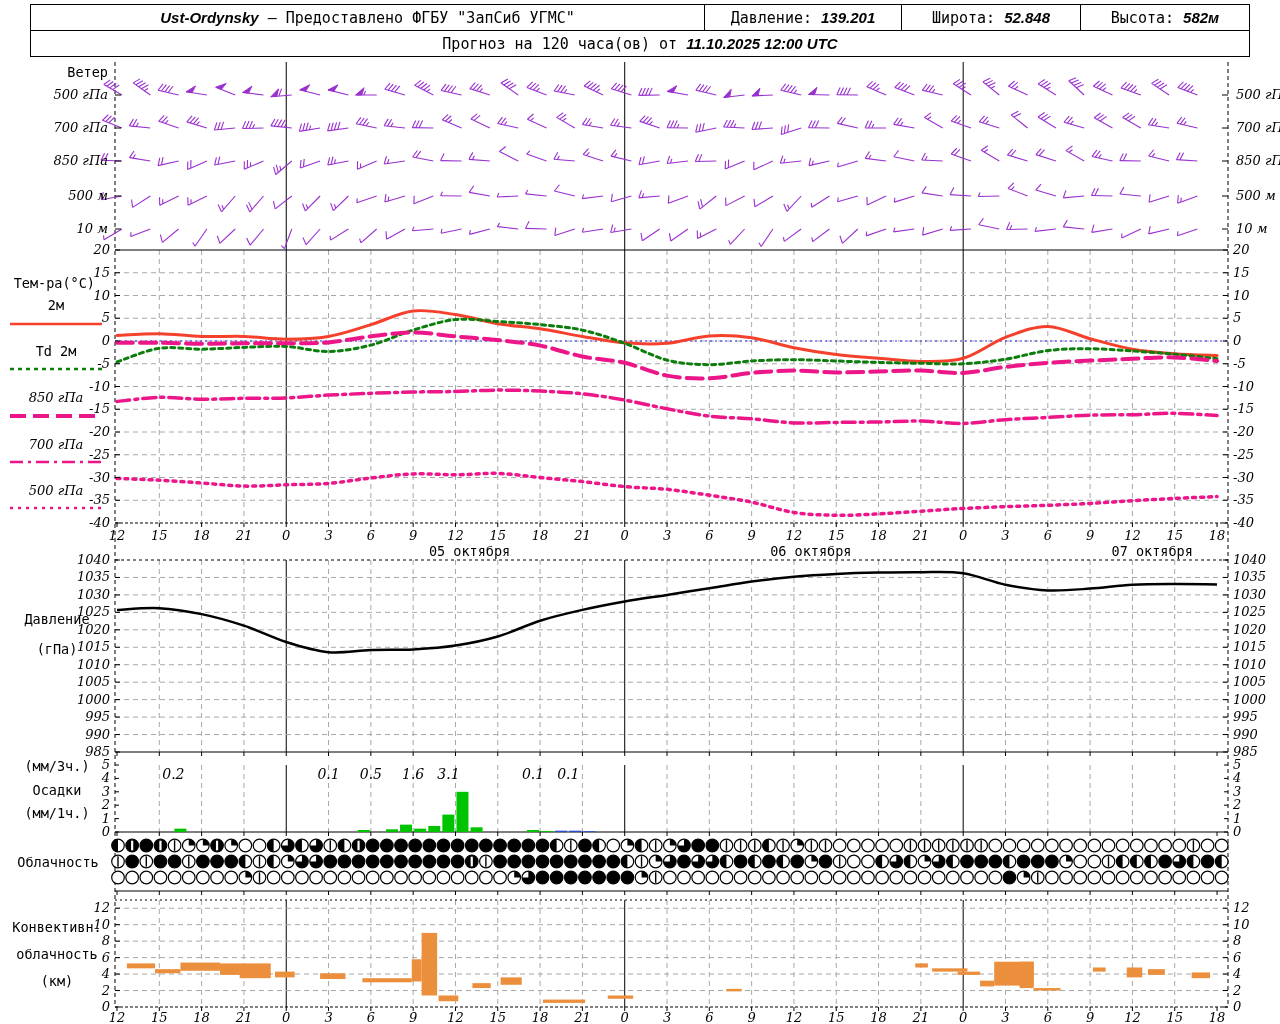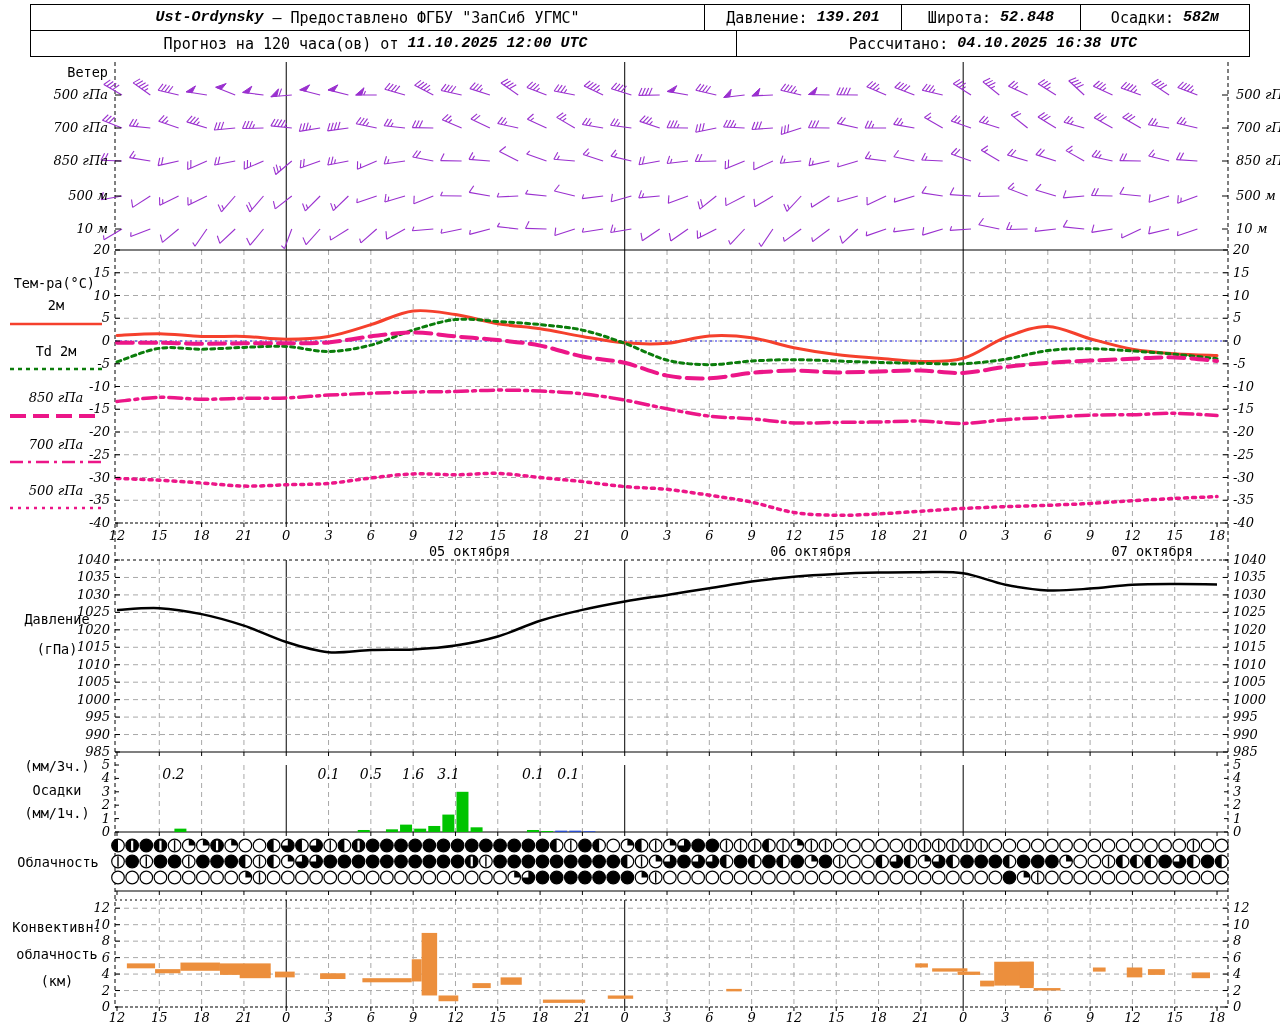--- a/index.html
+++ b/index.html
@@ -2,21 +2,21 @@
 <html><head>
 <meta charset="utf-8">
 <style>
   html,body{margin:0;padding:0;background:#fff;width:1280px;height:1024px;overflow:hidden;}
   #stage{position:relative;width:1280px;height:1024px;font-family:"DejaVu Sans Mono",monospace;}
   #hdr{position:absolute;left:30px;top:4px;width:1218px;border:1px solid #000;background:#fff;z-index:5;}
   .hrow{display:flex;height:25px;align-items:center;font-size:15px;white-space:nowrap;}
   .hrow+.hrow{border-top:1px solid #000;gap:16px;}
   .hcell{display:flex;justify-content:center;align-items:center;height:100%;overflow:hidden;}
   .hsep{border-left:1px solid #000;}
-  .it{font-family:Liberation Mono, monospace;font-style:italic;font-weight:bold;}
+  .it{font-family:Liberation Sans, sans-serif;font-style:italic;font-weight:bold;}
   .bd{font-weight:bold;}
   .sp{white-space:pre;}
   svg text{user-select:none;}
   .lbl{font-family:"DejaVu Sans Mono",monospace;font-size:13.5px;fill:#000;}
   .num{font-family:"DejaVu Serif",serif;font-style:italic;font-size:13px;fill:#000;}
   .sum{font-family:"DejaVu Serif",serif;font-style:italic;font-size:14px;fill:#000;}
 </style>
 </head>
 <body>
 
@@ -32,35 +32,30 @@
         <span>Давление:</span>
           <span class="sp"> </span>
         <span class="it">139.201</span>
       </div>
       <div class="hcell hsep" style="width:178px">
         <span>Широта:</span>
           <span class="sp"> </span>
         <span class="it">52.848</span>
       </div>
       <div class="hcell hsep" style="width:168px">
-        <span>Осадки:</span>
+        <span>Высота:</span>
           <span class="sp"> </span>
         <span class="it">582м</span>
       </div>
     </div>
     <div class="hrow">
       <div class="hcell" style="flex:1.75">
         <span>Прогноз на 120 часа(ов) от</span>
           <span class="sp"> </span>
         <span class="it">11.10.2025 12:00 UTC</span>
-      </div>
-      <div class="hcell hsep" style="flex:1.3">
-        <span>Рассчитано:</span>
-          <span class="sp"> </span>
-        <span class="it">04.10.2025 16:38 UTC</span>
       </div>
     </div>
   </div>
   <svg id="plot" width="1280" height="1024" viewBox="0 0 1280 1024">
       <g>
         <line x1="159.309" y1="250" x2="159.309" y2="523" stroke="#a8a8a8" stroke-width="1" stroke-dasharray="5,4"></line>
         <line x1="159.309" y1="560" x2="159.309" y2="752" stroke="#a8a8a8" stroke-width="1" stroke-dasharray="5,4"></line>
         <line x1="159.309" y1="765" x2="159.309" y2="832" stroke="#a8a8a8" stroke-width="1" stroke-dasharray="5,4"></line>
         <line x1="159.309" y1="900" x2="159.309" y2="1007" stroke="#a8a8a8" stroke-width="1" stroke-dasharray="5,4"></line>
         <line x1="201.618" y1="250" x2="201.618" y2="523" stroke="#a8a8a8" stroke-width="1" stroke-dasharray="5,4"></line>

